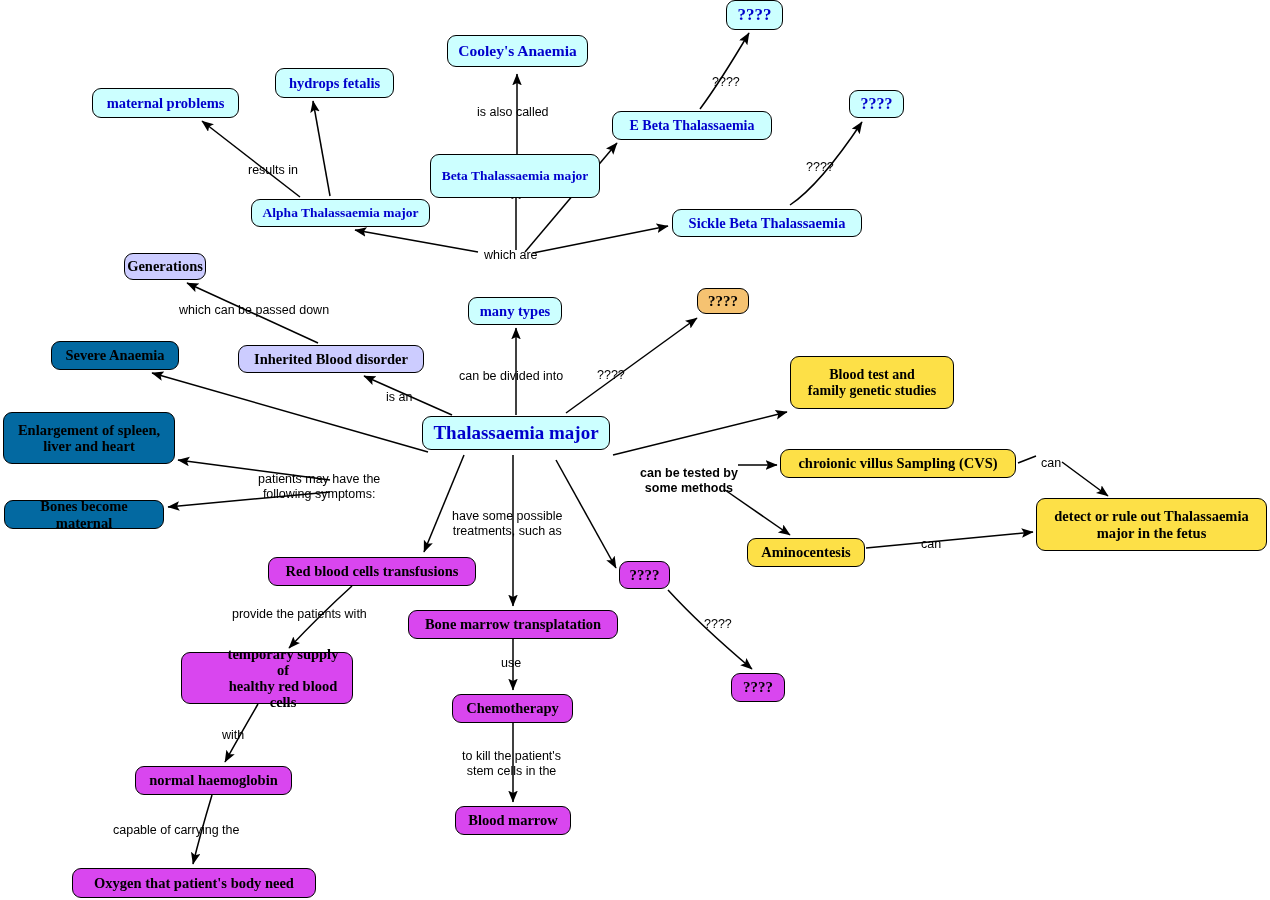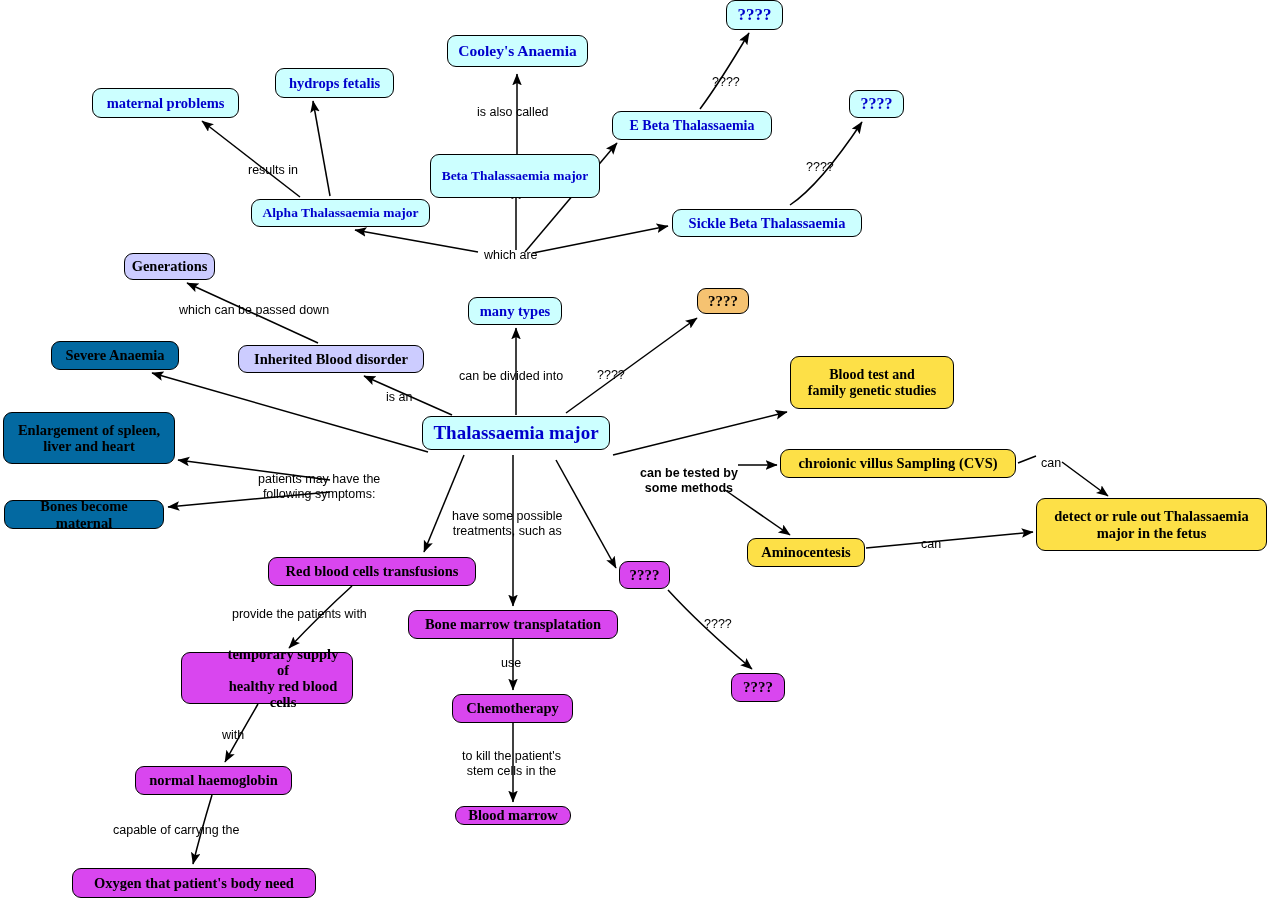--- a/index.html
+++ b/index.html
@@ -107,21 +107,21 @@
   <div id="node-layer">
       <div class="node cy" style="left: 726px; top: 0px; width: 57px; height: 30px; font-size: 17px;">????</div>
       <div class="node cy" style="left: 447px; top: 35px; width: 141px; height: 32px; font-size: 15.5px;">Cooley's Anaemia</div>
       <div class="node cy" style="left: 275px; top: 68px; width: 119px; height: 30px; font-size: 14.5px;">hydrops fetalis</div>
       <div class="node cy" style="left: 92px; top: 88px; width: 147px; height: 30px; font-size: 14.5px;">maternal problems</div>
       <div class="node cy" style="left: 849px; top: 90px; width: 55px; height: 28px; font-size: 16px;">????</div>
       <div class="node cy" style="left: 612px; top: 111px; width: 160px; height: 29px; font-size: 14px;">E Beta Thalassaemia</div>
       <div class="node cy" style="left: 430px; top: 154px; width: 170px; height: 44px; font-size: 13.5px;">Beta Thalassaemia major</div>
       <div class="node cy" style="left: 672px; top: 209px; width: 190px; height: 28px; font-size: 14.5px;">Sickle Beta Thalassaemia</div>
       <div class="node cy" style="left: 251px; top: 199px; width: 179px; height: 28px; font-size: 13.5px;">Alpha Thalassaemia major</div>
-      <div class="node pu" style="left: 124px; top: 253px; width: 91px; height: 27px; font-size: 14.5px;">Generations</div>
+      <div class="node pu" style="left: 124px; top: 253px; width: 82px; height: 27px; font-size: 14.5px;">Generations</div>
       <div class="node cy" style="left: 468px; top: 297px; width: 94px; height: 28px; font-size: 14.5px;">many types</div>
       <div class="node or" style="left: 697px; top: 288px; width: 52px; height: 26px; font-size: 15px;">????</div>
       <div class="node pk" style="left: 51px; top: 341px; width: 128px; height: 29px; font-size: 14.5px;">Severe Anaemia</div>
       <div class="node pu" style="left: 238px; top: 345px; width: 186px; height: 28px; font-size: 14.5px;">Inherited Blood disorder</div>
       <div class="node gr" style="left: 790px; top: 356px; width: 164px; height: 53px; font-size: 14px;">Blood test and
 family genetic studies</div>
       <div class="node pk" style="left: 3px; top: 412px; width: 172px; height: 52px; font-size: 14.5px;">Enlargement of spleen,
 liver and heart</div>
       <div class="node cy" style="left: 422px; top: 416px; width: 188px; height: 34px; font-size: 19px;">Thalassaemia major</div>
       <div class="node gr" style="left: 780px; top: 449px; width: 236px; height: 29px; font-size: 14.5px;">chroionic villus Sampling (CVS)</div>
@@ -130,21 +130,21 @@
 major in the fetus</div>
       <div class="node gr" style="left: 747px; top: 538px; width: 118px; height: 29px; font-size: 14.5px;">Aminocentesis</div>
       <div class="node ye" style="left: 268px; top: 557px; width: 208px; height: 29px; font-size: 14.5px;">Red blood cells transfusions</div>
       <div class="node ye" style="left: 619px; top: 561px; width: 51px; height: 28px; font-size: 15px;">????</div>
       <div class="node ye" style="left: 408px; top: 610px; width: 210px; height: 29px; font-size: 14.5px;">Bone marrow transplatation</div>
       <div class="node ye" style="left: 181px; top: 652px; width: 172px; height: 52px; font-size: 14.5px; padding-left: 40px;">temporary supply of
 healthy red blood cells</div>
       <div class="node ye" style="left: 731px; top: 673px; width: 54px; height: 29px; font-size: 15px;">????</div>
       <div class="node ye" style="left: 452px; top: 694px; width: 121px; height: 29px; font-size: 14.5px;">Chemotherapy</div>
       <div class="node ye" style="left: 135px; top: 766px; width: 157px; height: 29px; font-size: 14.5px;">normal haemoglobin</div>
-      <div class="node ye" style="left: 455px; top: 806px; width: 116px; height: 19px; font-size: 14.5px;">Blood marrow</div>
+      <div class="node ye" style="left: 455px; top: 806px; width: 116px; height: 29px; font-size: 14.5px;">Blood marrow</div>
       <div class="node ye" style="left: 72px; top: 868px; width: 244px; height: 30px; font-size: 14.5px;">Oxygen that patient's body need</div>
     </div>
   <div id="label-layer">
       <div class="label" style="left: 477px; top: 105px;">is also called</div>
       <div class="label" style="left: 712px; top: 75px;">????</div>
       <div class="label" style="left: 248px; top: 163px;">results in</div>
       <div class="label" style="left: 806px; top: 160px;">????</div>
       <div class="label" style="left: 484px; top: 248px;">which are</div>
       <div class="label" style="left: 179px; top: 303px;">which can be passed down</div>
       <div class="label" style="left: 386px; top: 390px;">is an</div>

